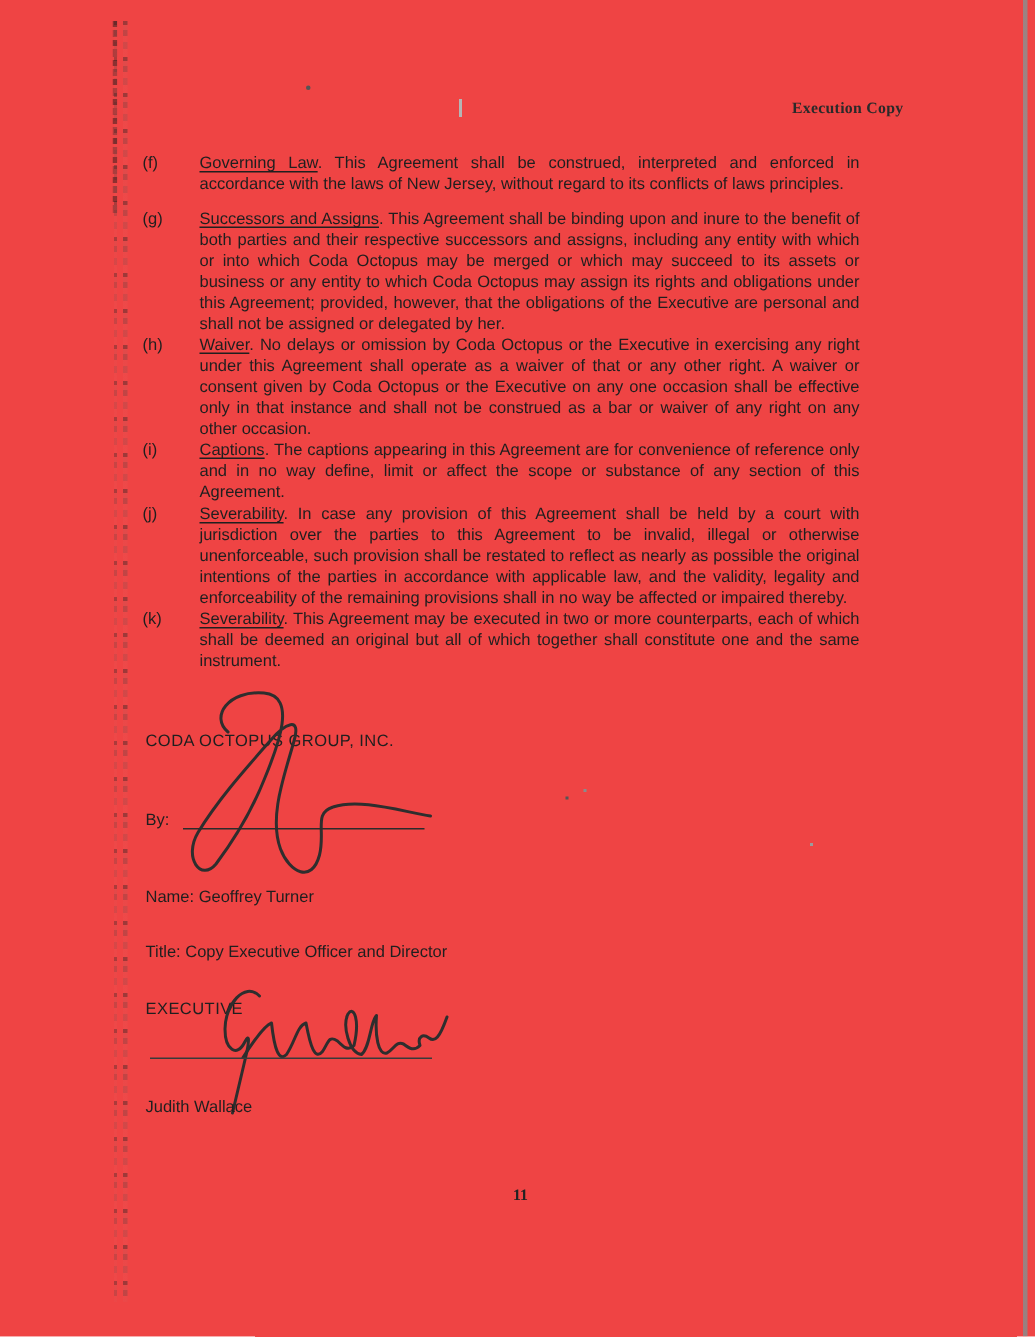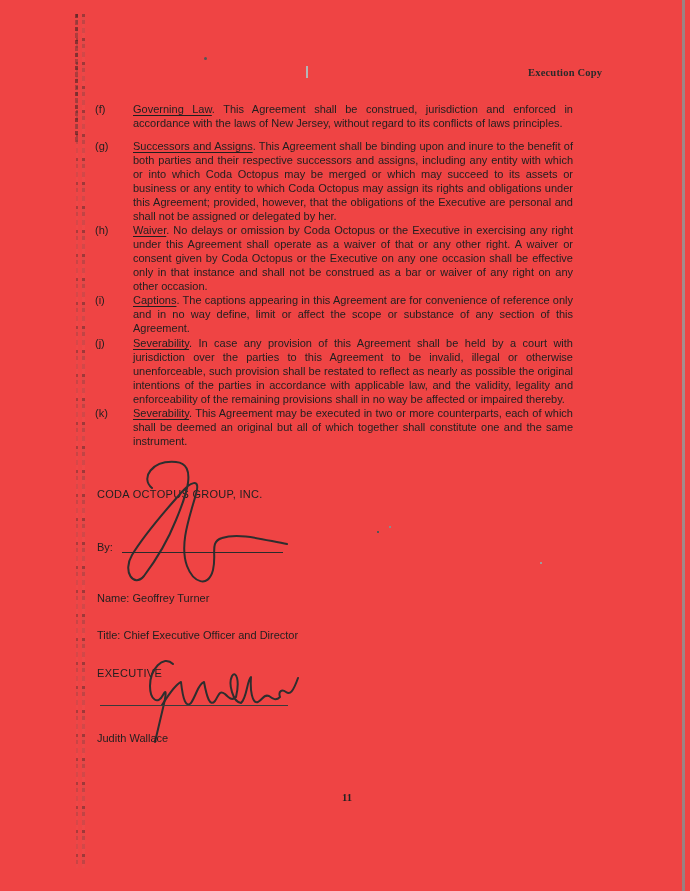--- a/index.html
+++ b/index.html
@@ -106,21 +106,21 @@
   <div class="speck speck2"></div>
   <div class="speck speck3"></div>
   <div class="speck speck4"></div>
   <div class="speck speck5"></div>
 
   <div class="exec-copy">Execution Copy</div>
 
   <div>
       <div class="clause c0">
       <div class="lbl">(f)</div>
-      <div class="txt"><span class="u">Governing Law</span><span>. This Agreement shall be construed, jurisdiction and enforced in accordance with the laws of New Jersey, without regard to its conflicts of laws principles.</span></div>
+      <div class="txt"><span class="u">Governing Law</span><span>. This Agreement shall be construed, interpreted and enforced in accordance with the laws of New Jersey, without regard to its conflicts of laws principles.</span></div>
     </div>
       <div class="clause c1">
       <div class="lbl">(g)</div>
       <div class="txt"><span class="u">Successors and Assigns</span><span>. This Agreement shall be binding upon and inure to the benefit of both parties and their respective successors and assigns, including any entity with which or into which Coda Octopus may be merged or which may succeed to its assets or business or any entity to which Coda Octopus may assign its rights and obligations under this Agreement; provided, however, that the obligations of the Executive are personal and shall not be assigned or delegated by her.</span></div>
     </div>
       <div class="clause c2">
       <div class="lbl">(h)</div>
       <div class="txt"><span class="u">Waiver</span><span>. No delays or omission by Coda Octopus or the Executive in exercising any right under this Agreement shall operate as a waiver of that or any other right. A waiver or consent given by Coda Octopus or the Executive on any one occasion shall be effective only in that instance and shall not be construed as a bar or waiver of any right on any other occasion.</span></div>
     </div>
       <div class="clause c3">
@@ -144,21 +144,21 @@
     <path d="M42,36 C30,26 42,8 66,10 C88,12 76,44 66,68 C58,88 46,108 34,124
              C24,136 12,120 22,103 C36,80 56,58 70,42 C80,30 91,25 86,42
              C80,64 69,92 77,114 C83,130 98,137 103,118 C107,102 99,90 112,86
              C130,80 158,89 177,92"></path>
   </svg>
 
   <div class="byrow">By:</div>
   <div class="byline"></div>
 
   <div class="nameline">Name: Geoffrey Turner</div>
-  <div class="titleline">Title: Chief Executive Officer and Director</div>
+  <div class="titleline">Title: Copy Executive Officer and Director</div>
 
   <div class="execlabel">EXECUTIVE</div>
 
   <svg class="sig" style="left:135px;top:650px;" width="170" height="95" viewBox="0 0 170 95">
     <path d="M38,14 C28,4 15,20 15,36 C15,50 23,55 28,45 C32,37 31,46 28,58 L20,92"></path>
     <path d="M27,55 C34,44 41,34 46,32 C48,50 51,58 56,53 C62,44 63,34 69,32
              C72,48 75,57 80,51 C84,45 84,40 90,44 C94,48 97,51 101,47
              C105,30 101,20 97,26 C93,34 98,52 106,53 C112,48 112,30 116,27
              C115,40 117,54 123,52 C128,49 129,44 134,46 C138,49 141,51 145,47
              C143,41 147,39 151,42 C155,45 158,42 163,28"></path>

